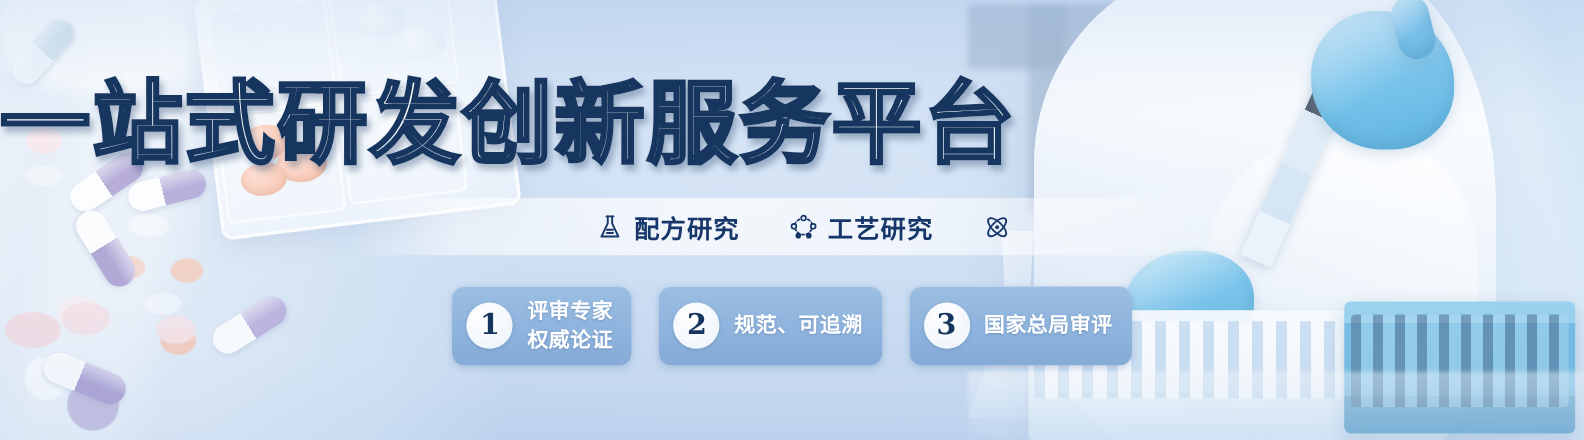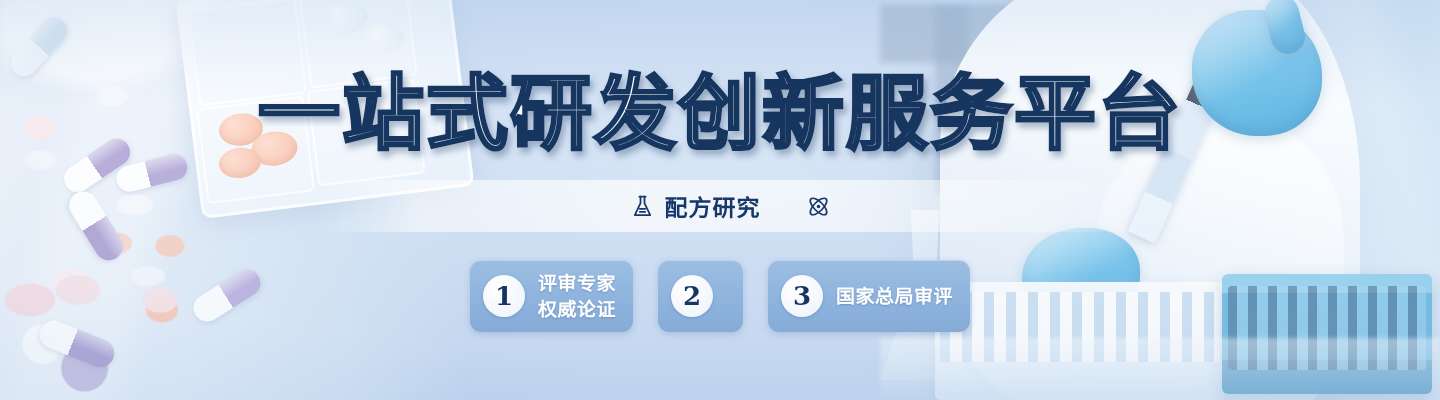--- a/index.html
+++ b/index.html
@@ -220,21 +220,21 @@
   
   .content {
     position: absolute;
     inset: 0;
   }
 
   .title {
     position: absolute;
     left: 0; right: 0;
     top: 66px;
-    text-align: center;
+    text-align: left;
     font-family: "DejaVu Sans", "Liberation Sans", sans-serif;
     font-weight: 700;
     font-size: 82px;
     line-height: 96px;
     letter-spacing: 2px;
     color: #f4fafe;
     background: linear-gradient(180deg, #ffffff 0%, #ffffff 46%, #dbeaf7 72%, #bcd6ee 100%);
     -webkit-background-clip: text;
     background-clip: text;
     -webkit-text-fill-color: transparent;
@@ -416,20 +416,35 @@
           <span class="sub-icon">
             <svg viewBox="0 0 24 24" width="25" height="25" fill="none" stroke="#17376a" stroke-width="1.7" stroke-linecap="round" stroke-linejoin="round">
               <path d="M9 2.6h6"></path>
               <path d="M10.1 2.6v6.1L4.6 20.2h14.8L13.9 8.7V2.6"></path>
               <path d="M9.4 14.2h5.2M9.4 17.1h5.2"></path>
             </svg>
           </span>
           <span>配方研究</span>
         </div>
 
+        <div class="sub-item">
+          <span class="sub-icon">
+            <svg viewBox="0 0 24 24" width="25" height="25" fill="none" stroke="#17376a" stroke-width="1.5" stroke-linecap="round">
+              <path d="M8.3 5.2A8 8 0 0 0 4.4 9.3" stroke-dasharray="2 2"></path>
+              <path d="M15.7 5.2a8 8 0 0 1 3.9 4.1" stroke-dasharray="2 2"></path>
+              <path d="M4.7 13.2A8 8 0 0 0 12 18.6a8 8 0 0 0 7.3-5.4" stroke-dasharray="2 2"></path>
+              <circle cx="12" cy="4.1" r="2.1" fill="none"></circle>
+              <circle cx="3.6" cy="11.3" r="2.1" fill="none"></circle>
+              <circle cx="20.4" cy="11.3" r="2.1" fill="none"></circle>
+              <circle cx="7.4" cy="19.4" r="1.7" fill="#17376a"></circle>
+              <circle cx="16.6" cy="19.4" r="1.7" fill="#17376a"></circle>
+            </svg>
+          </span>
+          <span>工艺研究</span>
+        </div>
 
         <div class="sub-item">
           <span class="sub-icon">
             <svg viewBox="0 0 24 24" width="25" height="25" fill="none" stroke="#17376a" stroke-width="1.6">
               <ellipse cx="12" cy="12" rx="4.4" ry="10.3" transform="rotate(45 12 12)"></ellipse>
               <ellipse cx="12" cy="12" rx="4.4" ry="10.3" transform="rotate(-45 12 12)"></ellipse>
               <circle cx="12" cy="12" r="1.7" fill="#17376a" stroke="none"></circle>
             </svg>
           </span>
         </div>
@@ -443,20 +458,21 @@
         <div class="card-badge">1</div>
         <div class="card-text">
           <span>评审专家</span>
           <span>权威论证</span>
         </div>
       </div>
 
       <div class="card">
         <div class="card-badge">2</div>
         <div class="card-text">
+          <span>规范、可追溯</span>
         </div>
       </div>
 
       <div class="card">
         <div class="card-badge">3</div>
         <div class="card-text">
           <span>国家总局审评</span>
         </div>
       </div>
 

